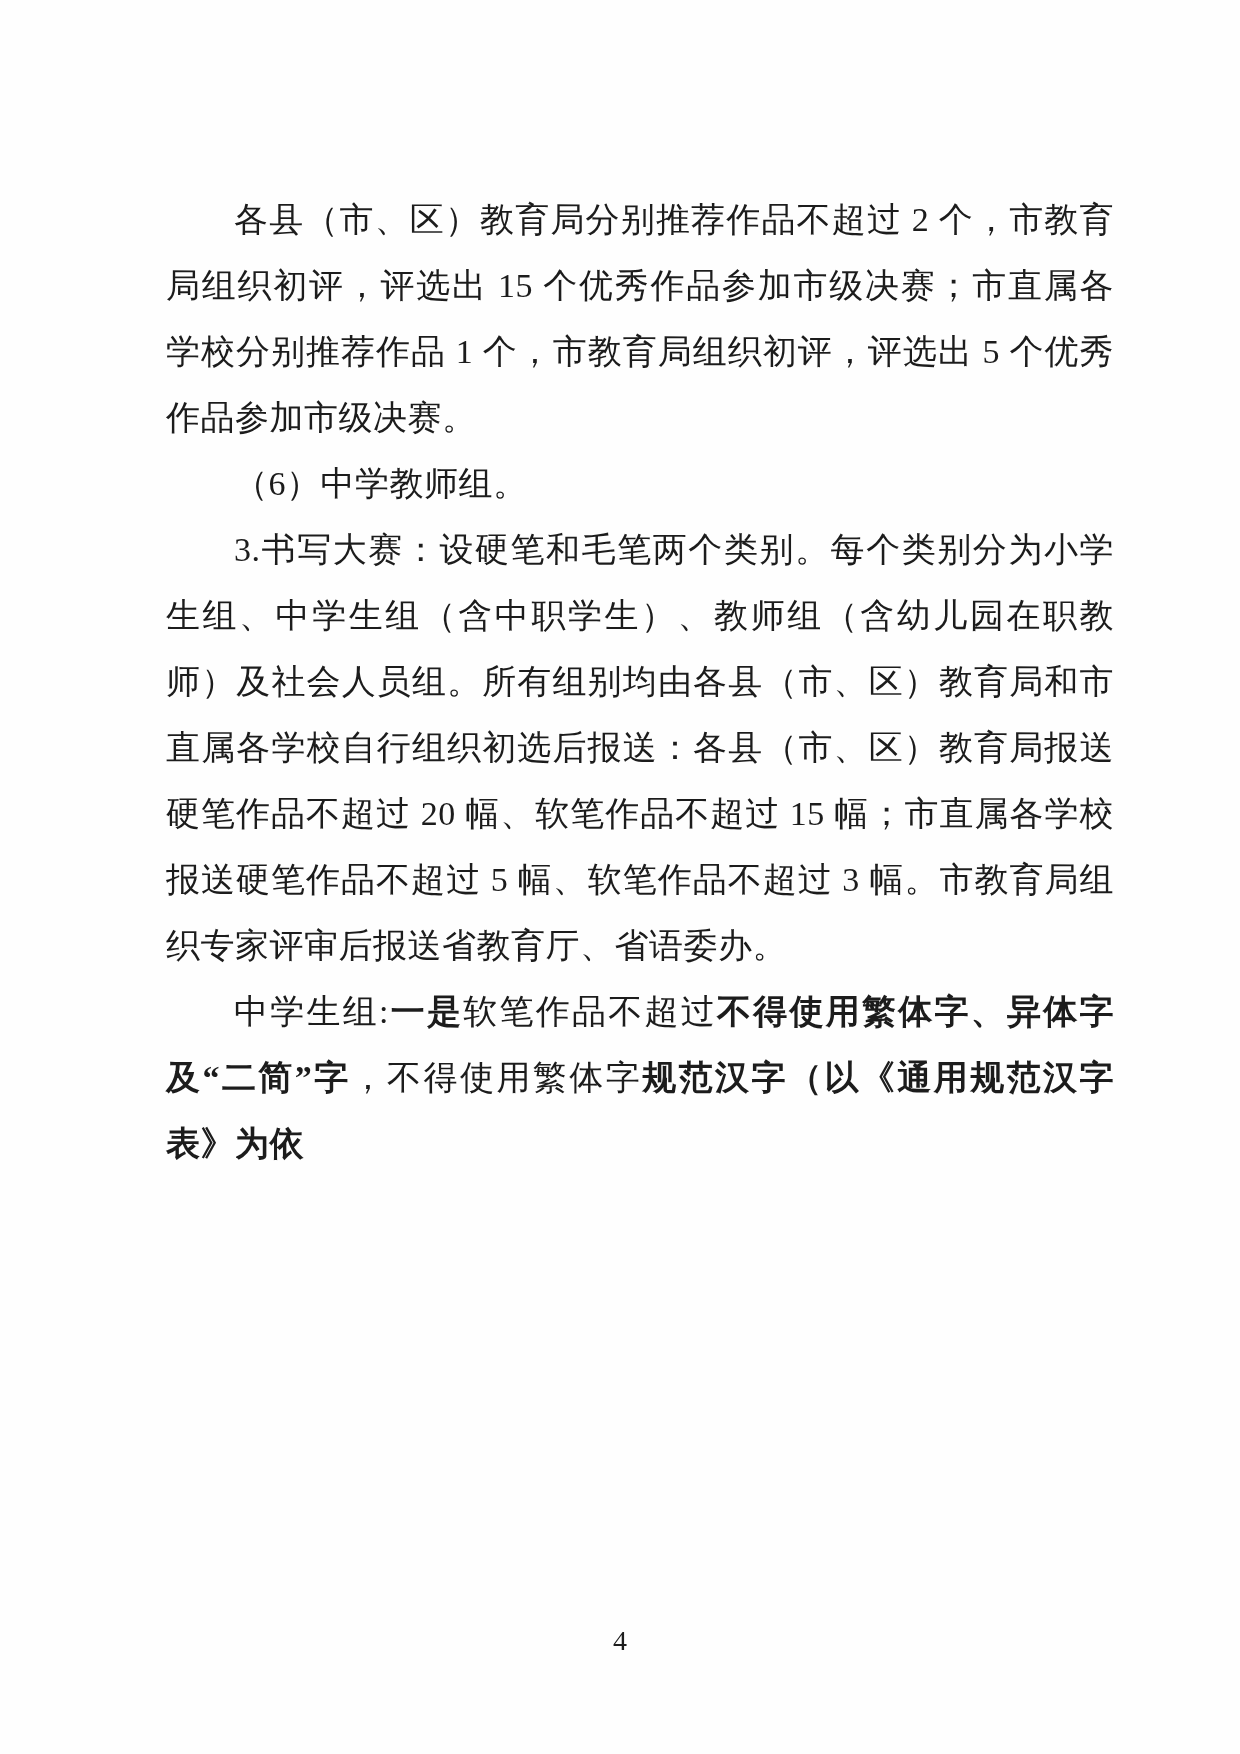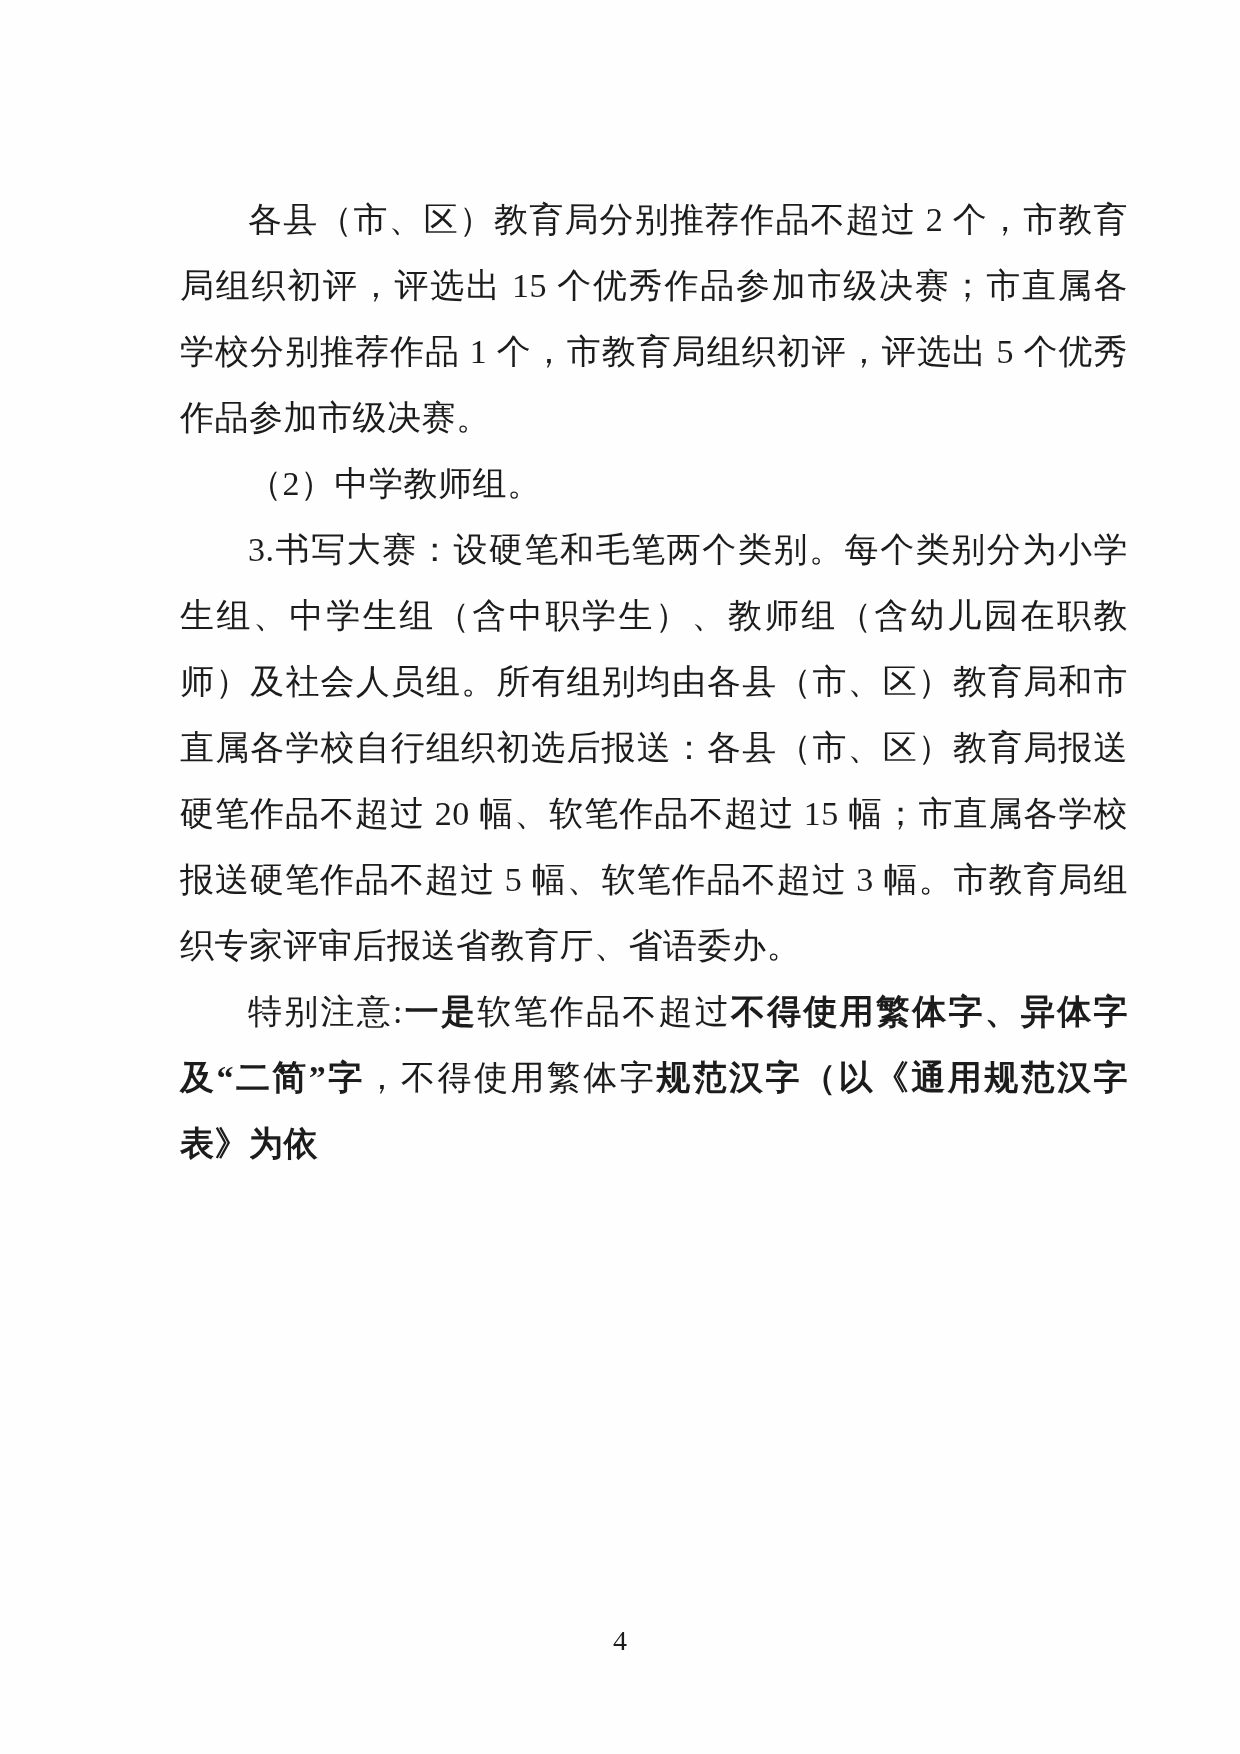--- a/index.html
+++ b/index.html
@@ -11,21 +11,21 @@
     position: relative;
     width: 1240px;
     height: 1754px;
     background: var(--paper, #ffffff);
     color: var(--ink, #1c1c1c);
     font-family: "Liberation Serif", "DejaVu Serif", serif;
     overflow: hidden;
   }
   .text-block {
     position: absolute;
-    left: 180px;
+    left: 166px;
     top: 187px;
     width: 948px;
     font-size: 34px;
     line-height: 66px;
     text-align: justify;
     text-justify: inter-ideograph;
     letter-spacing: 0.5px;
   }
   .text-block p {
     margin: 0;
@@ -44,18 +44,18 @@
     line-height: 34px;
     color: var(--ink, #1c1c1c);
   }
 </style>
 </head>
 <body>
 
 <div class="page" style="--ink: #1c1c1c; --paper: #fefefe;">
   <div class="text-block">
     <p><span>各县（市、区）教育局分别推荐作品不超过 2 个，市教育局组织初评，评选出 15 个优秀作品参加市级决赛；市直属各学校分别推荐作品 1 个，市教育局组织初评，评选出 5 个优秀作品参加市级决赛。</span></p>
-    <p><span>（2）中学教师组。</span></p>
+    <p><span>（6）中学教师组。</span></p>
     <p><span>3.书写大赛：设硬笔和毛笔两个类别。每个类别分为小学生组、中学生组（含中职学生）、教师组（含幼儿园在职教师）及社会人员组。所有组别均由各县（市、区）教育局和市直属各学校自行组织初选后报送：各县（市、区）教育局报送硬笔作品不超过 20 幅、软笔作品不超过 15 幅；市直属各学校报送硬笔作品不超过 5 幅、软笔作品不超过 3 幅。市教育局组织专家评审后报送省教育厅、省语委办。</span></p>
-    <p><span>特别注意:</span><span class="bold">一是</span><span>软笔作品不超过</span><span class="bold">不得使用繁体字、异体字及“二简”字</span><span>，不得使用繁体字</span><span class="bold">规范汉字（以《通用规范汉字表》为依</span></p>
+    <p><span>中学生组:</span><span class="bold">一是</span><span>软笔作品不超过</span><span class="bold">不得使用繁体字、异体字及“二简”字</span><span>，不得使用繁体字</span><span class="bold">规范汉字（以《通用规范汉字表》为依</span></p>
   </div>
   <div class="page-number">4</div>
 </div>
 
 </body></html>

